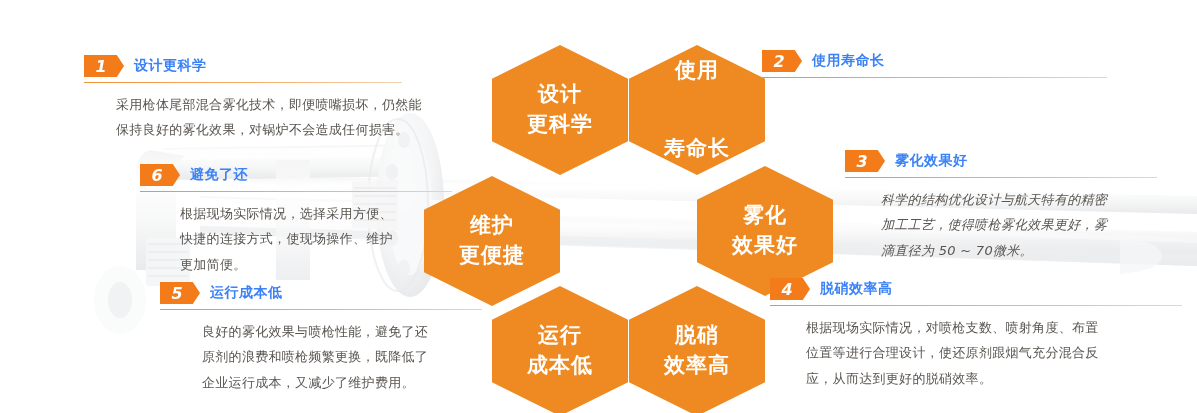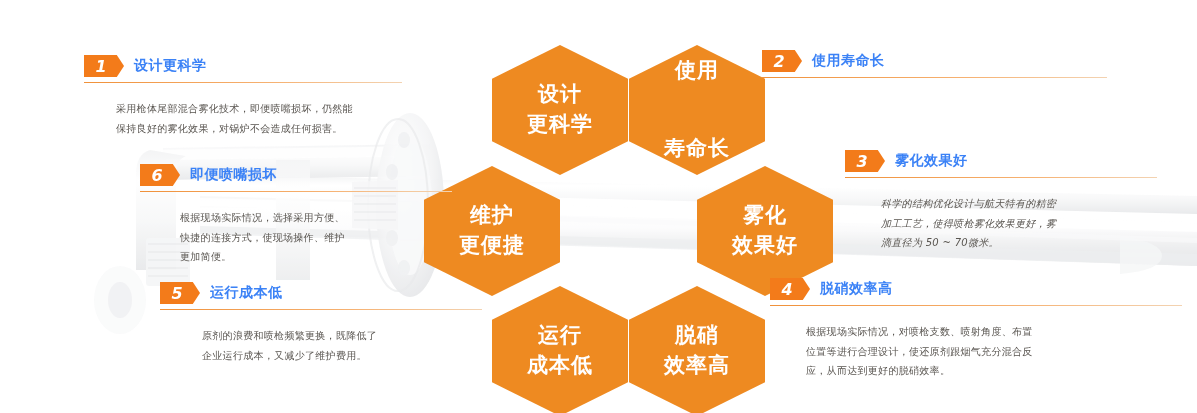--- a/index.html
+++ b/index.html
@@ -31,21 +31,21 @@
     font-weight:bold;
     line-height:1.42;
     letter-spacing:1px;
     text-align:center;
     box-sizing:border-box;
   }
   .hex span{display:block;white-space:nowrap;}
 
   .hex-1{left:492px;top:13px;}
   .hex-2{left:629px;top:13px;gap:48px;}
-  .hex-3{left:424px;top:134px;}
+  .hex-3{left:424px;top:144px;}
   .hex-4{left:697px;top:134px;}
   .hex-5{left:492px;top:254px;}
   .hex-6{left:629px;top:254px;}
 
   
   .info{position:absolute;}
   .info-head{display:flex;align-items:center;height:22px;}
   .badge{
     position:relative;
     width:40px;height:22px;
@@ -68,22 +68,22 @@
     margin-left:10px;
     white-space:nowrap;
     letter-spacing:.5px;
   }
   .rule{
     height:1px;
     background:linear-gradient(90deg,#f0913a 0%,#f6b273 60%,#f3d3b2 100%);
     margin-top:5px;
   }
   .info-body{
-    margin-top:16px;
-    font-size:10px;
+    margin-top:9px;
+    font-size:13px;
     line-height:1.95;
     color:#595550;
     letter-spacing:.3px;
   }
   .info-body div{white-space:nowrap;}
 
   
   .info-1{left:84px;top:55px;width:330px;}
   .info-1 .rule{width:318px;}
   .info-1 .info-body{padding-left:32px;}
@@ -270,29 +270,30 @@
     </div>
   </div>
 
   <div class="info info-5">
     <div class="info-head">
       <div class="badge">5</div>
       <div class="info-title">运行成本低</div>
     </div>
     <div class="rule"></div>
     <div class="info-body">
+      <div>良好的雾化效果与喷枪性能，避免了还</div>
       <div>原剂的浪费和喷枪频繁更换，既降低了</div>
       <div>企业运行成本，又减少了维护费用。</div>
     </div>
   </div>
 
   <div class="info info-6">
     <div class="info-head">
       <div class="badge">6</div>
-      <div class="info-title">即便喷嘴损坏</div>
+      <div class="info-title">避免了还</div>
     </div>
     <div class="rule"></div>
     <div class="info-body">
       <div>根据现场实际情况，选择采用方便、</div>
       <div>快捷的连接方式，使现场操作、维护</div>
       <div>更加简便。</div>
     </div>
   </div>
 
 </div>

